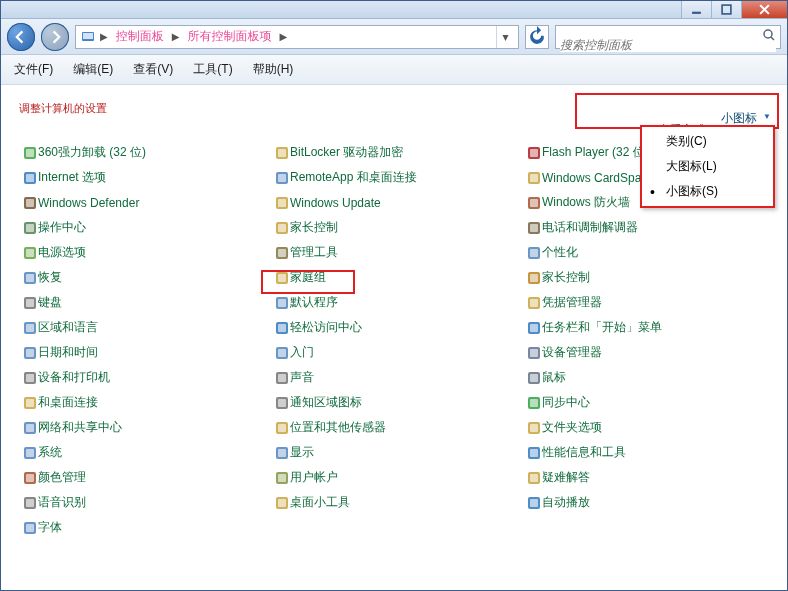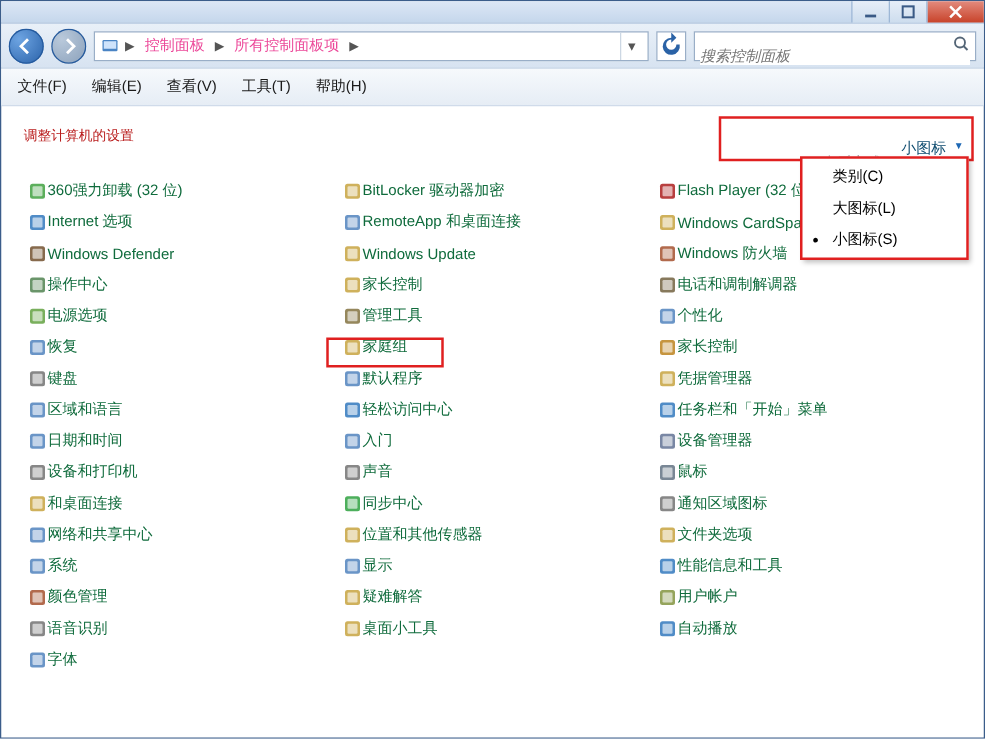--- a/index.html
+++ b/index.html
@@ -402,38 +402,38 @@
             <svg viewBox="0 0 16 16">
               <rect x="2" y="2" width="12" height="12" rx="2" fill="#caa84a" opacity="0.9"></rect>
               <rect x="4" y="4" width="8" height="8" rx="1" fill="#fff" opacity="0.6"></rect>
             </svg>
           </span>
           <span class="txt">和桌面连接</span>
         </div>
         <div class="item">
           <span class="icn">
             <svg viewBox="0 0 16 16">
+              <rect x="2" y="2" width="12" height="12" rx="2" fill="#7a7a7a" opacity="0.9"></rect>
+              <rect x="4" y="4" width="8" height="8" rx="1" fill="#fff" opacity="0.6"></rect>
+            </svg>
+          </span>
+          <span class="txt">通知区域图标</span>
+        </div>
+        <div class="item">
+          <span class="icn">
+            <svg viewBox="0 0 16 16">
               <rect x="2" y="2" width="12" height="12" rx="2" fill="#3aa64a" opacity="0.9"></rect>
               <rect x="4" y="4" width="8" height="8" rx="1" fill="#fff" opacity="0.6"></rect>
             </svg>
           </span>
           <span class="txt">同步中心</span>
         </div>
         <div class="item">
           <span class="icn">
             <svg viewBox="0 0 16 16">
-              <rect x="2" y="2" width="12" height="12" rx="2" fill="#7a7a7a" opacity="0.9"></rect>
-              <rect x="4" y="4" width="8" height="8" rx="1" fill="#fff" opacity="0.6"></rect>
-            </svg>
-          </span>
-          <span class="txt">通知区域图标</span>
-        </div>
-        <div class="item">
-          <span class="icn">
-            <svg viewBox="0 0 16 16">
               <rect x="2" y="2" width="12" height="12" rx="2" fill="#5a8ac1" opacity="0.9"></rect>
               <rect x="4" y="4" width="8" height="8" rx="1" fill="#fff" opacity="0.6"></rect>
             </svg>
           </span>
           <span class="txt">网络和共享中心</span>
         </div>
         <div class="item">
           <span class="icn">
             <svg viewBox="0 0 16 16">
               <rect x="2" y="2" width="12" height="12" rx="2" fill="#caa84a" opacity="0.9"></rect>
@@ -483,34 +483,34 @@
             <svg viewBox="0 0 16 16">
               <rect x="2" y="2" width="12" height="12" rx="2" fill="#aa5a3a" opacity="0.9"></rect>
               <rect x="4" y="4" width="8" height="8" rx="1" fill="#fff" opacity="0.6"></rect>
             </svg>
           </span>
           <span class="txt">颜色管理</span>
         </div>
         <div class="item">
           <span class="icn">
             <svg viewBox="0 0 16 16">
+              <rect x="2" y="2" width="12" height="12" rx="2" fill="#8a9a4a" opacity="0.9"></rect>
+              <rect x="4" y="4" width="8" height="8" rx="1" fill="#fff" opacity="0.6"></rect>
+            </svg>
+          </span>
+          <span class="txt">用户帐户</span>
+        </div>
+        <div class="item">
+          <span class="icn">
+            <svg viewBox="0 0 16 16">
               <rect x="2" y="2" width="12" height="12" rx="2" fill="#caa84a" opacity="0.9"></rect>
               <rect x="4" y="4" width="8" height="8" rx="1" fill="#fff" opacity="0.6"></rect>
             </svg>
           </span>
           <span class="txt">疑难解答</span>
-        </div>
-        <div class="item">
-          <span class="icn">
-            <svg viewBox="0 0 16 16">
-              <rect x="2" y="2" width="12" height="12" rx="2" fill="#8a9a4a" opacity="0.9"></rect>
-              <rect x="4" y="4" width="8" height="8" rx="1" fill="#fff" opacity="0.6"></rect>
-            </svg>
-          </span>
-          <span class="txt">用户帐户</span>
         </div>
         <div class="item">
           <span class="icn">
             <svg viewBox="0 0 16 16">
               <rect x="2" y="2" width="12" height="12" rx="2" fill="#7a7a7a" opacity="0.9"></rect>
               <rect x="4" y="4" width="8" height="8" rx="1" fill="#fff" opacity="0.6"></rect>
             </svg>
           </span>
           <span class="txt">语音识别</span>
         </div>

